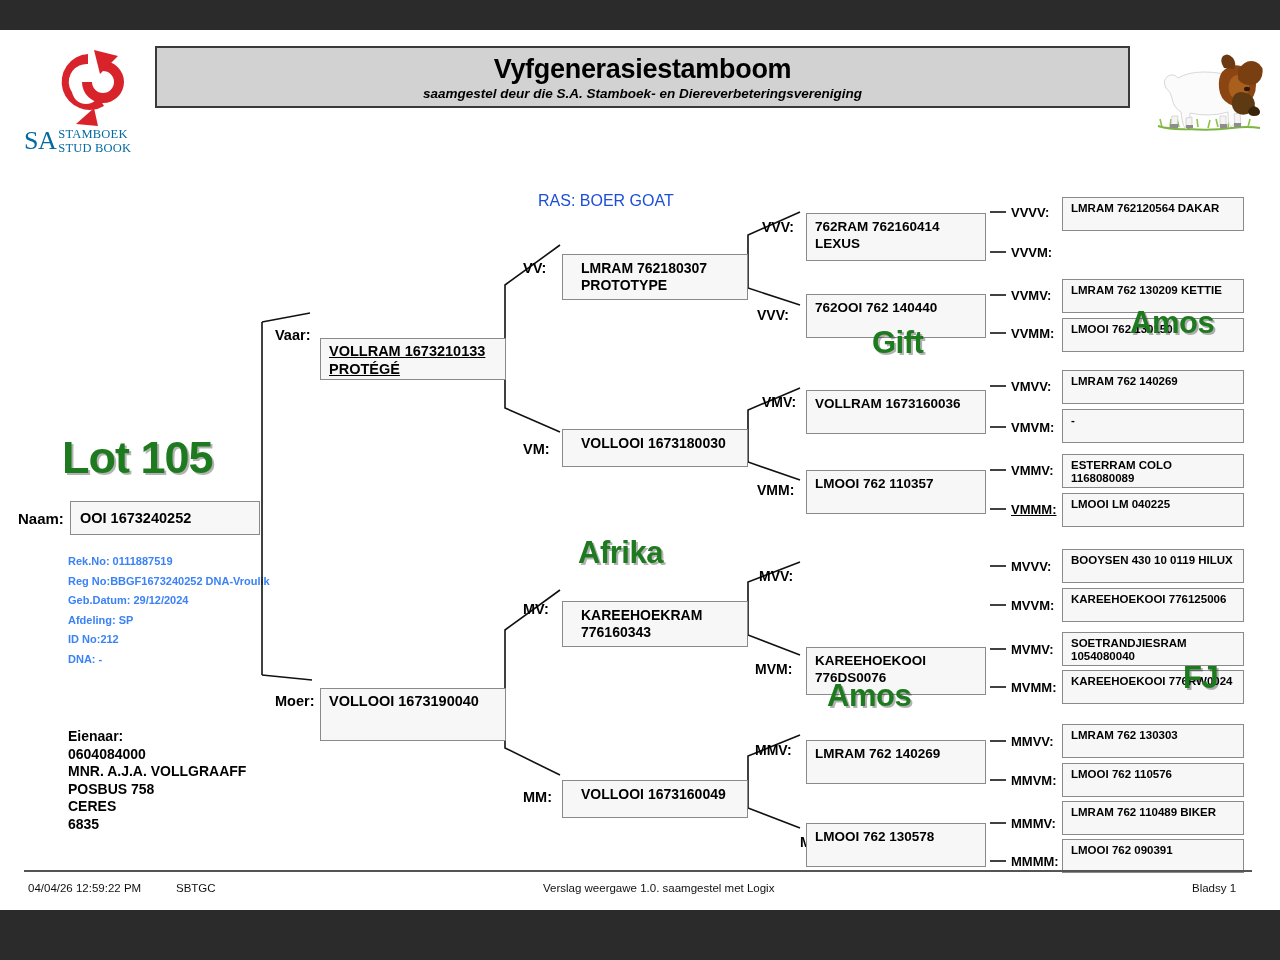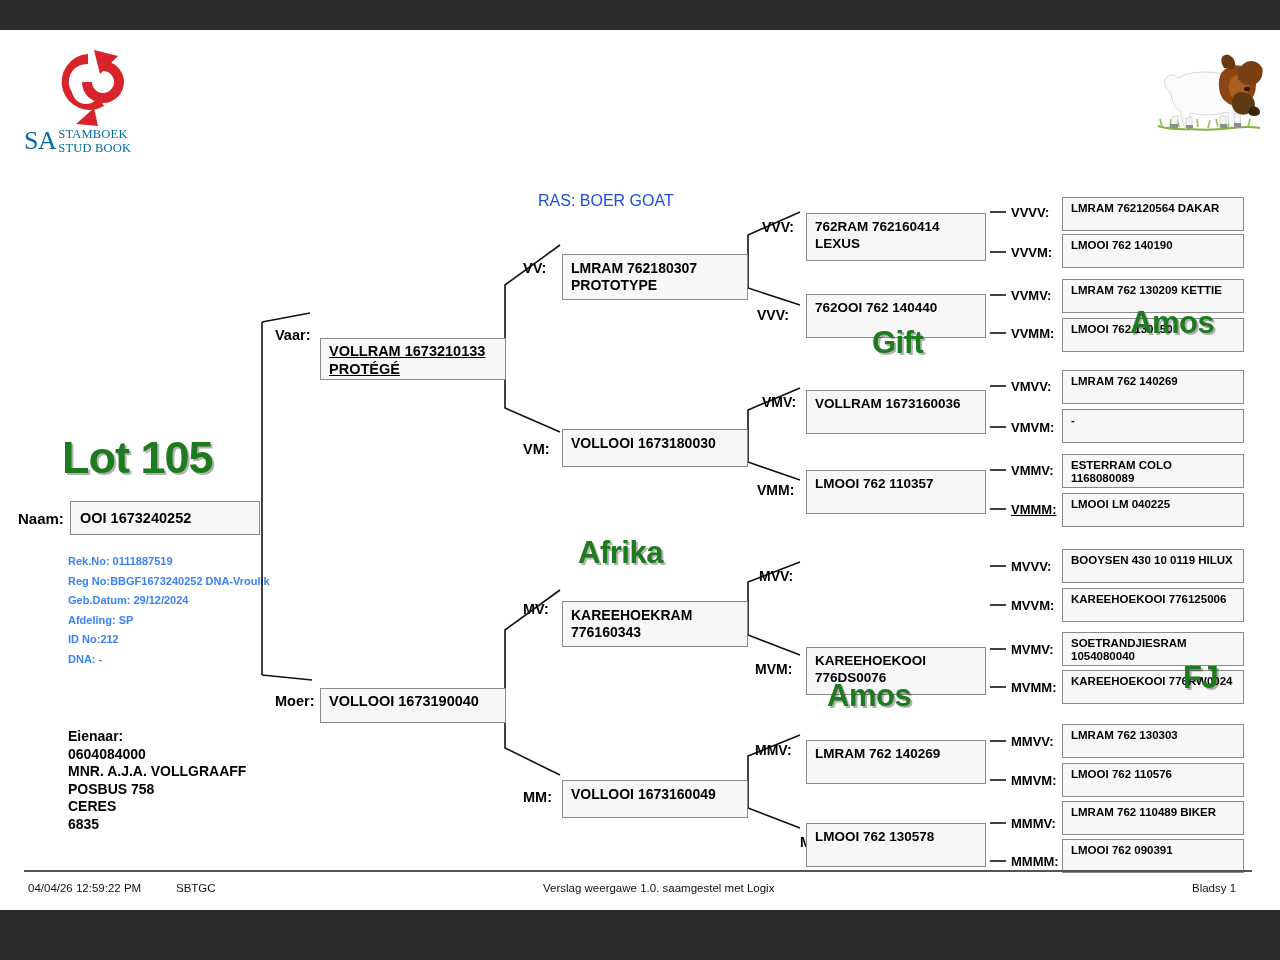--- a/index.html
+++ b/index.html
@@ -184,21 +184,21 @@
     overflow: hidden;
   }
   .node .txt {
     display: block;
     padding: 5px 0 0 8px;
     white-space: pre-line;
   }
   .g1 { width: 186px; height: 42px; font-size: 14.5px; font-weight: bold; }
   .g1 .txt { line-height: 17.5px; padding-top: 4px; }
   .g2 { width: 186px; height: 46px; font-size: 14px; font-weight: bold; }
-  .g2 .txt { line-height: 17px; padding-top: 5px; }
+  .g2 .txt { line-height: 17px; padding-top: 5px; margin-left: 10px; }
   .g3 { width: 180px; height: 48px; font-size: 13.5px; font-weight: bold; }
   .g3 .txt { line-height: 16.5px; padding-top: 5px; }
   .g4 { width: 182px; height: 34px; font-size: 11.5px; font-weight: bold; }
   .g4 .txt { line-height: 13px; padding-top: 4px; }
 
   .edge-label {
     position: absolute;
     font-weight: bold;
     color: #000;
     white-space: nowrap;
@@ -252,20 +252,24 @@
         <path d="M44 28 A14 14 0 1 0 58 42 A14 14 0 0 0 44 28 Z" fill="#ffffff"></path>
         <path d="M40 34 A21 21 0 1 0 61 13 L61 23 A11 11 0 1 1 50 34 Z" fill="#d8232a"></path>
         <polygon points="52,2 76,8 58,26" fill="#d8232a"></polygon>
         <polygon points="34,76 52,60 56,78" fill="#d8232a"></polygon>
       </svg>
       <div class="wordmark">
         <span class="sa">SA</span><span class="stack"><span>STAMBOEK</span><br><span>STUD BOOK</span></span>
       </div>
     </div>
 
+    <div id="title-band">
+      <div class="main">Vyfgenerasiestamboom</div>
+      <div class="sub">saamgestel deur die S.A. Stamboek- en Diereverbeteringsvereniging</div>
+    </div>
 
     <div id="goat-photo">
       <svg viewBox="0 0 122 104" width="122" height="104">
         <rect x="0" y="0" width="122" height="104" fill="#ffffff"></rect>
         <g>
           <path d="M10 78 q14 4 30 3 q22 2 44 -1 q16 -2 28 0" stroke="#7cb342" stroke-width="2" fill="none"></path>
           <path d="M14 79 l-2 -8 M22 80 l1 -9 M31 79 l-2 -8 M40 80 l2 -9 M50 79 l-1 -8 M60 80 l2 -8 M70 79 l-2 -8 M80 80 l1 -8 M90 79 l-1 -8 M100 79 l2 -8" stroke="#8bc34a" stroke-width="1.6" fill="none"></path>
         </g>
         <path d="M18 40 q-4 -8 2 -12 q6 -3 10 2 q10 -6 26 -6 q18 0 28 5 q6 -6 13 -3 q4 2 3 7 q6 5 4 13 q-2 8 -10 10 q-8 26 -12 22 q-2 -2 -2 -14 q-10 3 -20 3 q-10 0 -18 -2 q0 12 -3 15 q-4 3 -6 -16 q-8 -5 -9 -14 q-1 -6 -6 -10 Z" fill="#fbfbfb" stroke="#d8d8d8" stroke-width="1"></path>
         <path d="M24 68 l-1 10 l6 1 l1 -11 Z M38 70 l0 9 l6 0 l0 -10 Z M72 68 l0 11 l6 0 l0 -11 Z M86 66 l1 12 l6 -1 l-1 -12 Z" fill="#f4f4f4" stroke="#cfcfcf" stroke-width="0.8"></path>
@@ -345,21 +349,21 @@
       </g>
     </svg>
 
     <div class="edge-label lbl-root" style="left:275px; top:297px;">Vaar:</div>
     <div class="node g1" style="left:320px; top:308px;text-decoration:underline;">
         <span class="txt">VOLLRAM 1673210133
 PROTÉGÉ</span>
       </div>
 
     <div class="edge-label lbl-root" style="left:275px; top:663px;">Moer:</div>
-    <div class="node g1" style="left:320px; top:658px; height:35px;">
+    <div class="node g1" style="left:320px; top:658px; height:53px;">
         <span class="txt">VOLLOOI 1673190040</span>
       </div>
 
     <div class="edge-label lbl-g2" style="left:523px; top:230px;">VV:</div>
     <div class="node g2" style="left:562px; top:224px;">
         <span class="txt">LMRAM 762180307
 PROTOTYPE</span>
       </div>
 
     <div class="edge-label lbl-g2" style="left:523px; top:411px;">VM:</div>
@@ -416,23 +420,20 @@
     <div class="node g3" style="left:806px; top:793px; height:44px;">
         <span class="txt">LMOOI 762 130578</span>
       </div>
 
     <div class="edge-label lbl-g4" style="left:1011px; top:175px;">VVVV:</div>
     <div class="node g4" style="left:1062px; top:167px;">
         <span class="txt">LMRAM 762120564  DAKAR</span>
       </div>
 
     <div class="edge-label lbl-g4" style="left:1011px; top:215px;">VVVM:</div>
-    <div class="node g4" style="left:1062px; top:204px;">
-        <span class="txt">LMOOI 762 140190</span>
-      </div>
 
     <div class="edge-label lbl-g4" style="left:1011px; top:258px;">VVMV:</div>
     <div class="node g4" style="left:1062px; top:249px;">
         <span class="txt">LMRAM 762 130209 KETTIE</span>
       </div>
 
     <div class="edge-label lbl-g4" style="left:1011px; top:296px;">VVMM:</div>
     <div class="node g4" style="left:1062px; top:288px;">
         <span class="txt">LMOOI 762 130150</span>
       </div>

